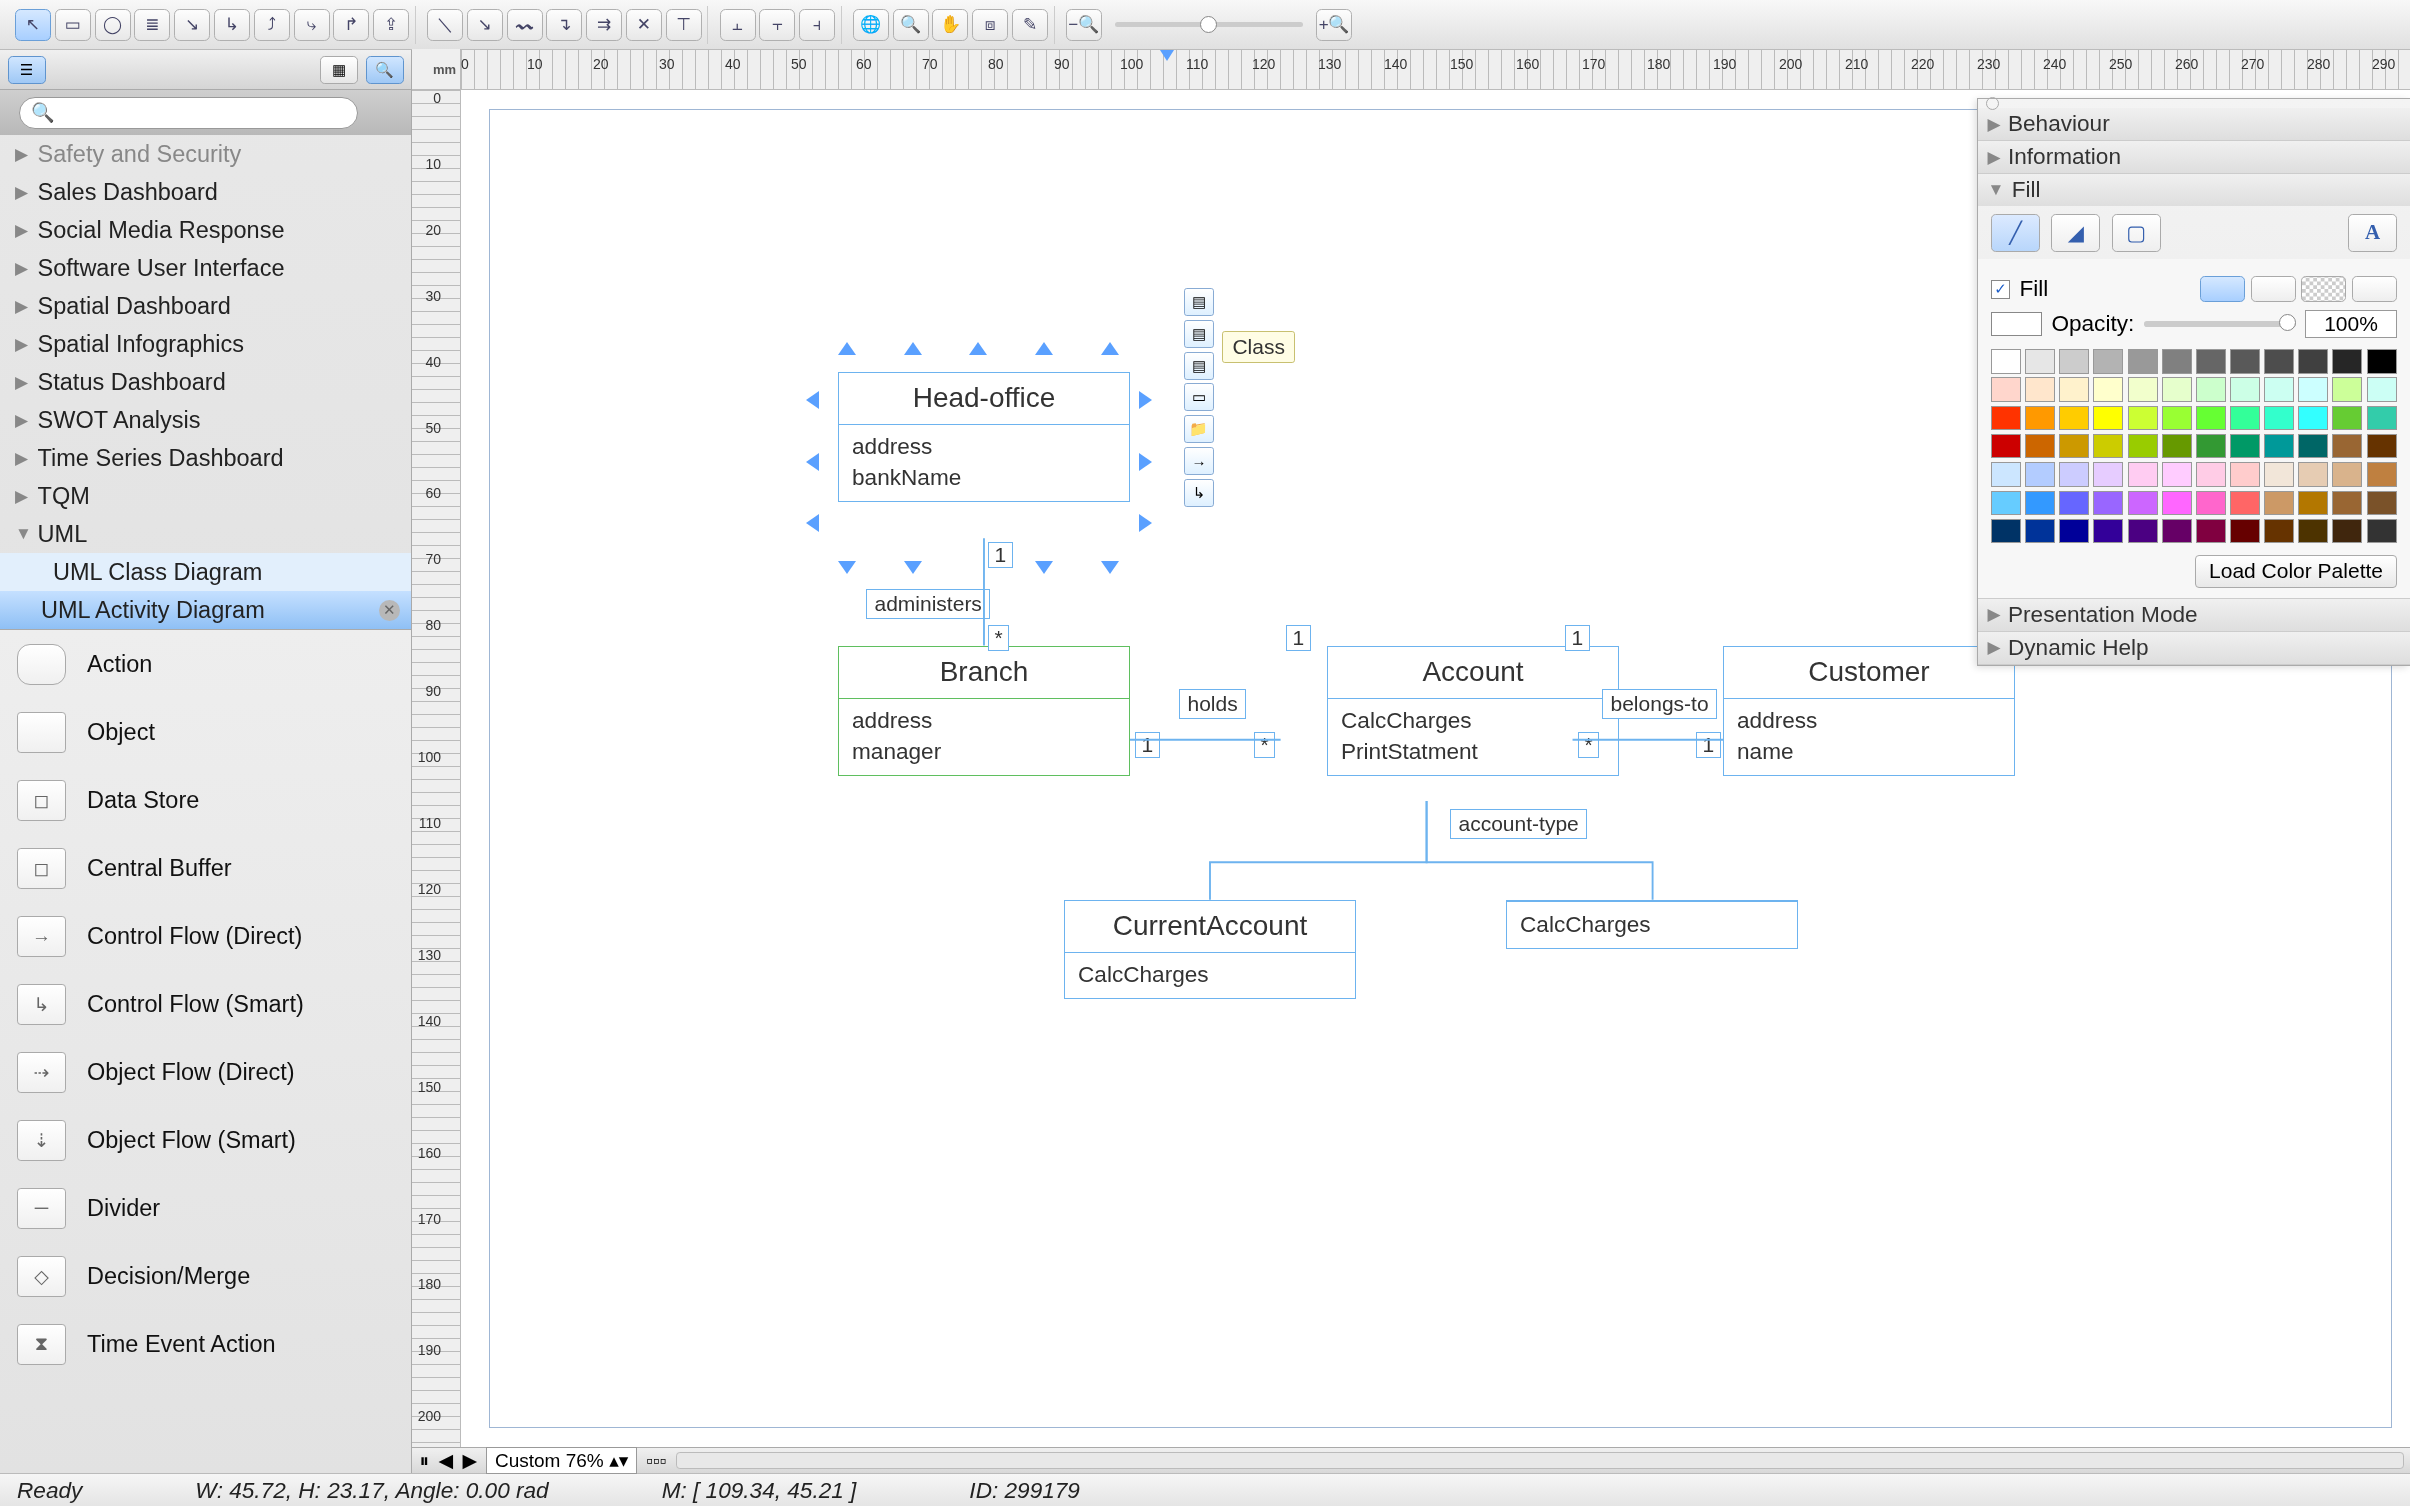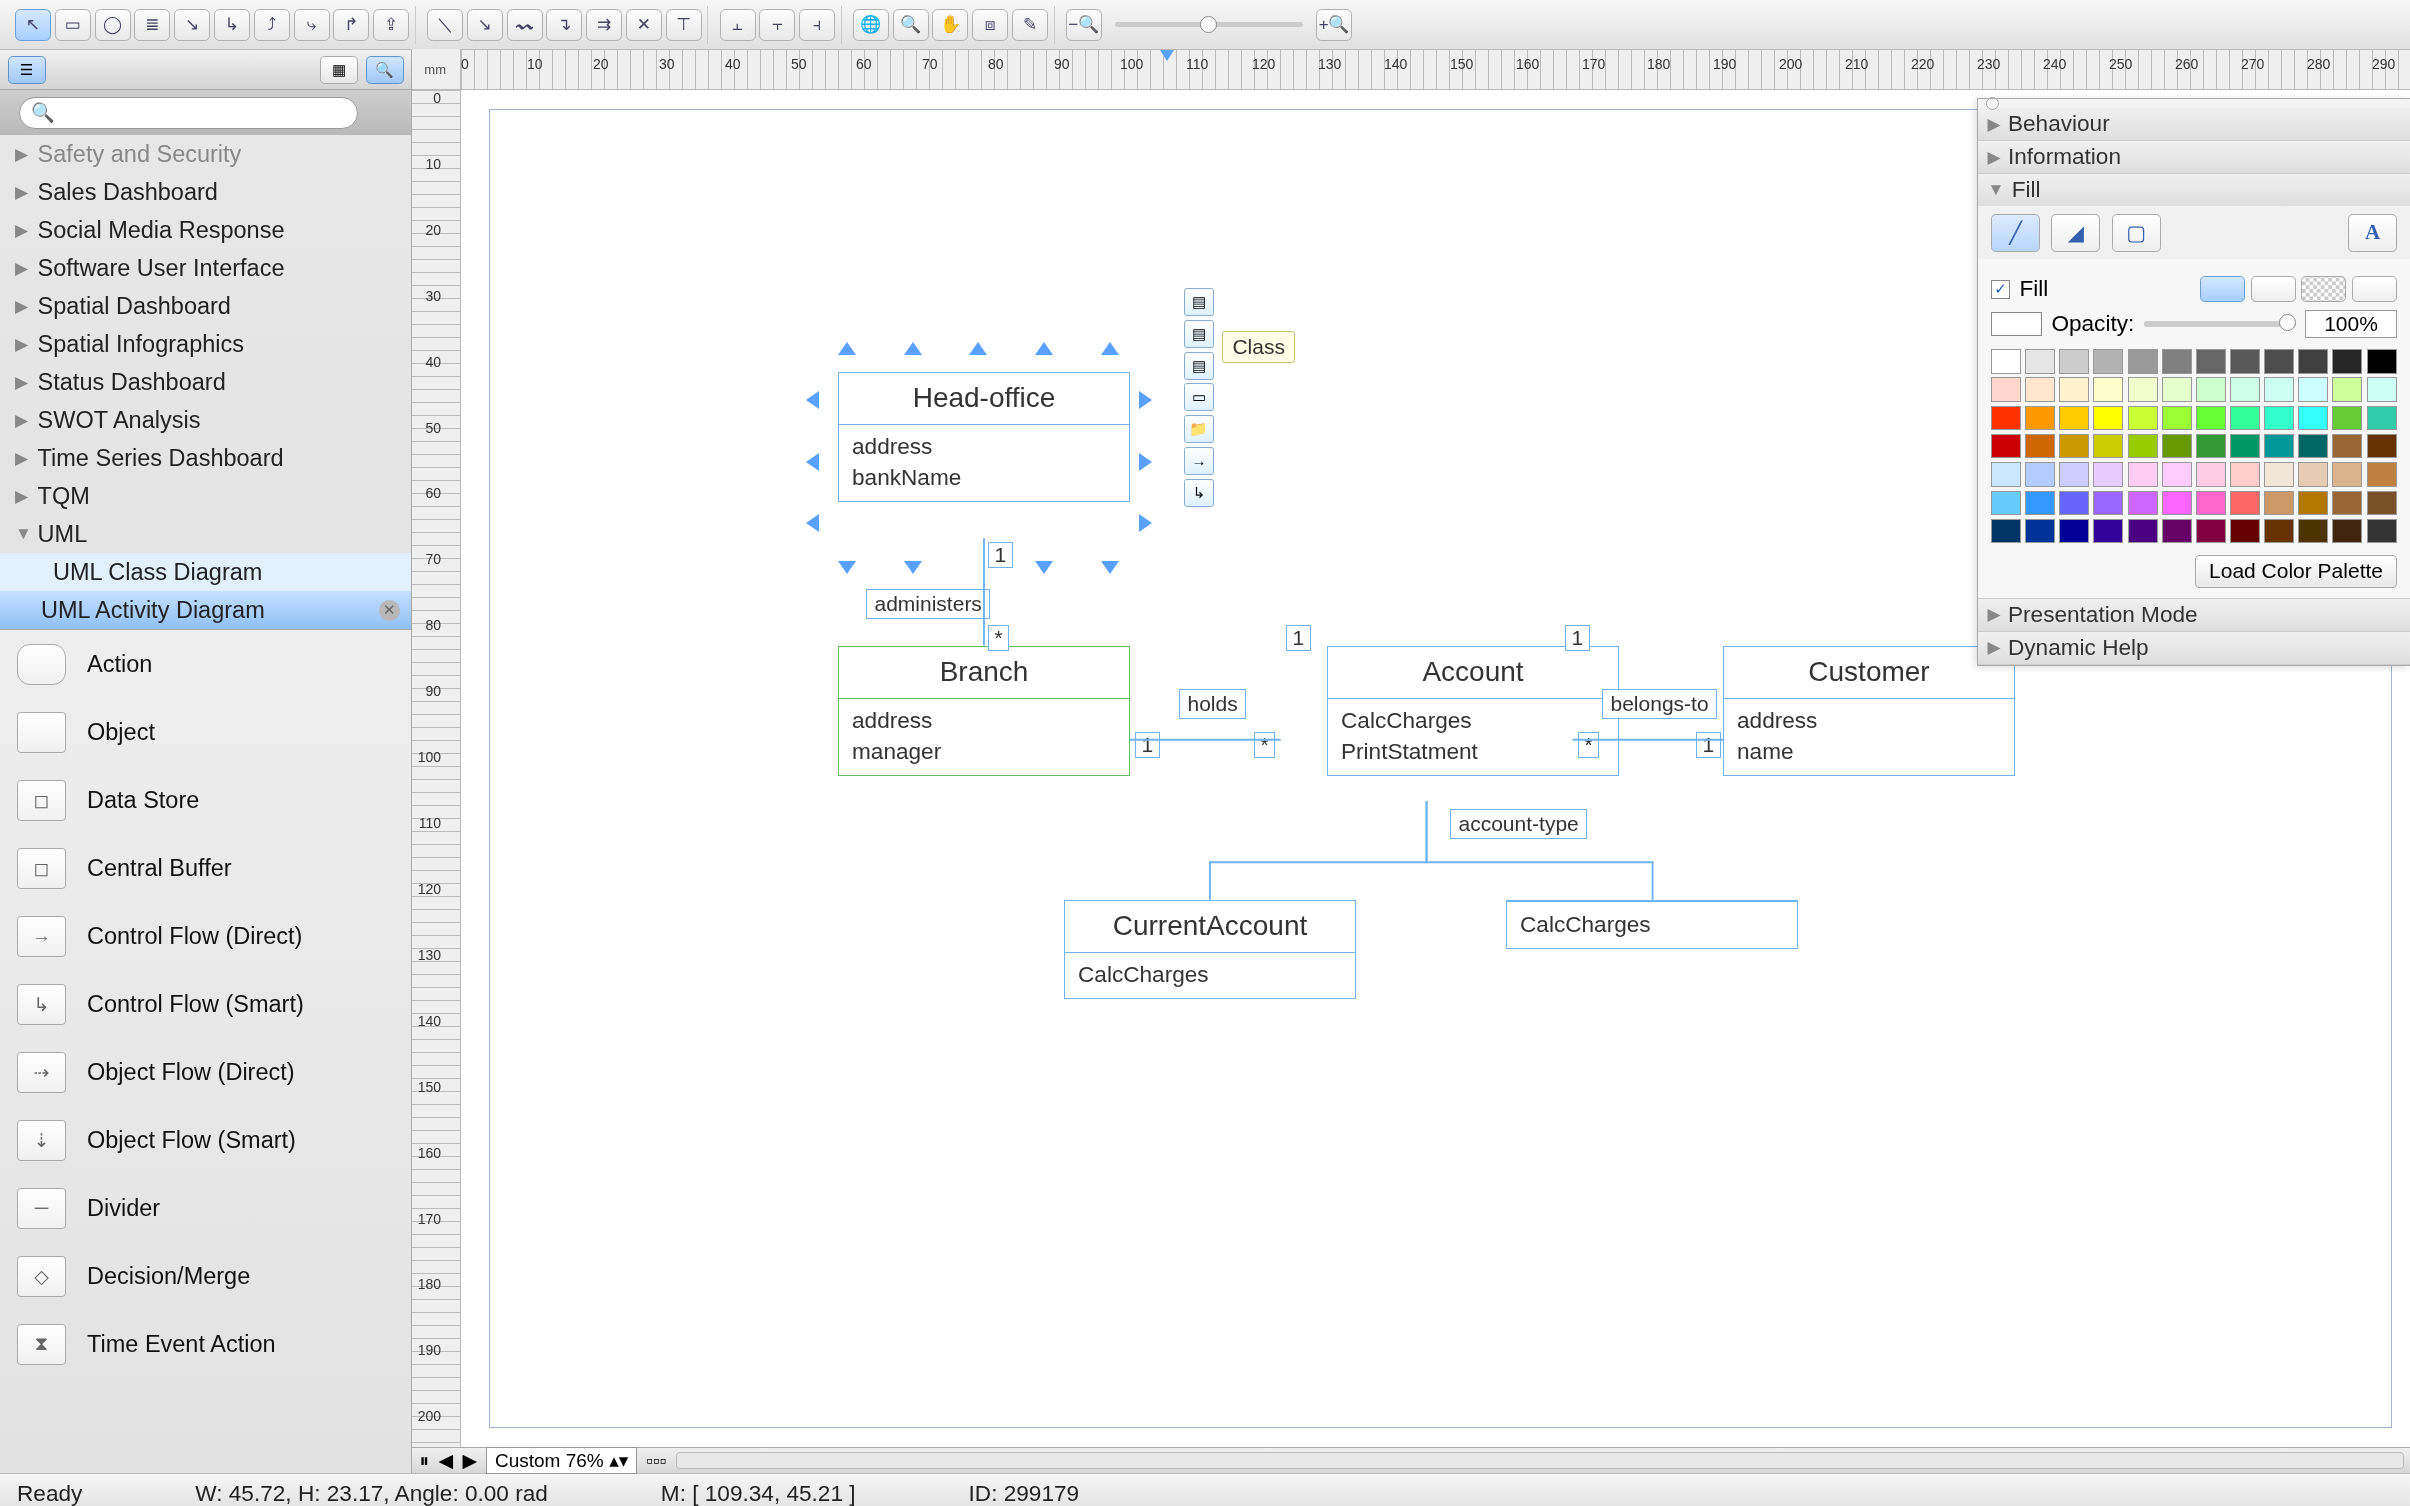--- a/index.html
+++ b/index.html
@@ -35,21 +35,21 @@
 .titem.selected-light { background:#e2effc; }
 .titem .close-dot { margin-left:auto; margin-right:11.3px; width:21px; height:21px; border-radius:50%; background:#b8b8b8; color:#666; font-size:15px; display:flex; align-items:center; justify-content:center;}
 
 .shape-palette { flex:1; overflow:auto; background:linear-gradient(#eee,#e2e2e2); border-top:0.9px solid #aaa;}
 .shape-row { display:flex; align-items:center; height:68px; padding:0 17px; gap:21px; cursor:grab;}
 .shape-ico { width:49px; height:41px; border:0.9px solid #aaa; border-radius:3.8px; background:linear-gradient(#fff,#f0f0f0); display:flex; align-items:center; justify-content:center; font-size:19px; color:#666;}
 .shape-label { font-size:23.5px; color:#111;}
 
 .canvas-wrap { flex:1; position:relative; background:#fff; display:flex; flex-direction:column;}
 .ruler-h { height:40px; background:#efefef; border-bottom:0.9px solid #bbb; display:flex; align-items:flex-end; position:relative; font-size:15px; color:#555;}
-.ruler-corner { width:49px; height:40px; background:#efefef; border-right:0.9px solid #bbb; display:flex; align-items:center; justify-content:flex-end; font-size:13px; color:#555; padding-right:14px;}
+.ruler-corner { width:49px; height:40px; background:#efefef; border-right:0.9px solid #bbb; display:flex; align-items:center; justify-content:flex-end; font-size:13px; color:#555; padding-right:4px;font-weight:bold;}
 .ruler-ticks { flex:1; position:relative; height:100%; background:repeating-linear-gradient(to right, #bbb 0 0.9px, transparent 0.9px 13px);}
 .ruler-label { position:absolute; bottom:17px; font-size:14px; color:#333;}
 .ruler-marker { position:absolute; top:0; width:0; height:0; border-left:7.5px solid transparent; border-right:7.5px solid transparent; border-top:11.3px solid #5aa0ff;}
 
 .canvas-body { flex:1; display:flex; overflow:hidden; position:relative;}
 .ruler-v { width:49px; background:#efefef; border-right:0.9px solid #bbb; position:relative; background-image:repeating-linear-gradient(to bottom, #bbb 0 0.9px, transparent 0.9px 13px);}
 .rv-label { position:absolute; right:19px; font-size:14px; color:#333;}
 
 .canvas { flex:1; position:relative; background:#fff;}
 .page { position:absolute; left:28px; top:19px; right:19px; bottom:19px; background:#fff; border:0.9px solid #9fb6d4;}
@@ -95,21 +95,21 @@
 .slider2 .thumb { position:absolute; right:0; top:-6.6px; width:17px; height:17px; border-radius:50%; background:#fff; border:0.9px solid #888;}
 .pct-box { width:92px; height:28px; border:0.9px solid #999; background:#fff; text-align:center; font-size:21px; line-height:26px;}
 .palette-grid { display:grid; grid-template-columns: repeat(12, 1fr); gap:3.8px; margin:11.3px 0;}
 .sw { width:30px; height:24.5px; border:0.9px solid #999;}
 .load-btn { margin-left:auto; padding:3.8px 13px; border:0.9px solid #aaa; border-radius:4px; background:linear-gradient(#fff,#e8e8e8); font-size:21px;}
 
 .hscroll { height:26px; background:linear-gradient(#f0f0f0,#d8d8d8); border-top:0.9px solid #aaa; display:flex; align-items:center; padding:0 7.5px; gap:9.4px; font-size:19px;}
 .zoom-box { border:0.9px solid #999; background:#fff; padding:0.9px 7.5px; font-size:19px; display:flex; align-items:center; gap:5.6px;}
 .scrollbar-track { flex:1; height:17px; background:#e8e8e8; border:0.9px solid #bbb; border-radius:3.8px;}
 
-.statusbar { height:34px; background:linear-gradient(#f6f6f6,#e4e4e4); border-top:0.9px solid #bbb; display:flex; align-items:flex-end; font-size:22.6px; color:#222; padding:0 17px;}
+.statusbar { height:34px; background:linear-gradient(#f6f6f6,#e4e4e4); border-top:0.9px solid #bbb; display:flex; align-items:center; font-size:22.6px; color:#222; padding:0 17px;font-style:italic;}
 .status-cell { margin-right:113px;}
 </style>
 </head>
 <body>
 
 <div class="toolbar-top">
   <div class="tool-group">
     <div class="tool-btn active">↖</div>
     <div class="tool-btn">▭</div>
     <div class="tool-btn">◯</div>

